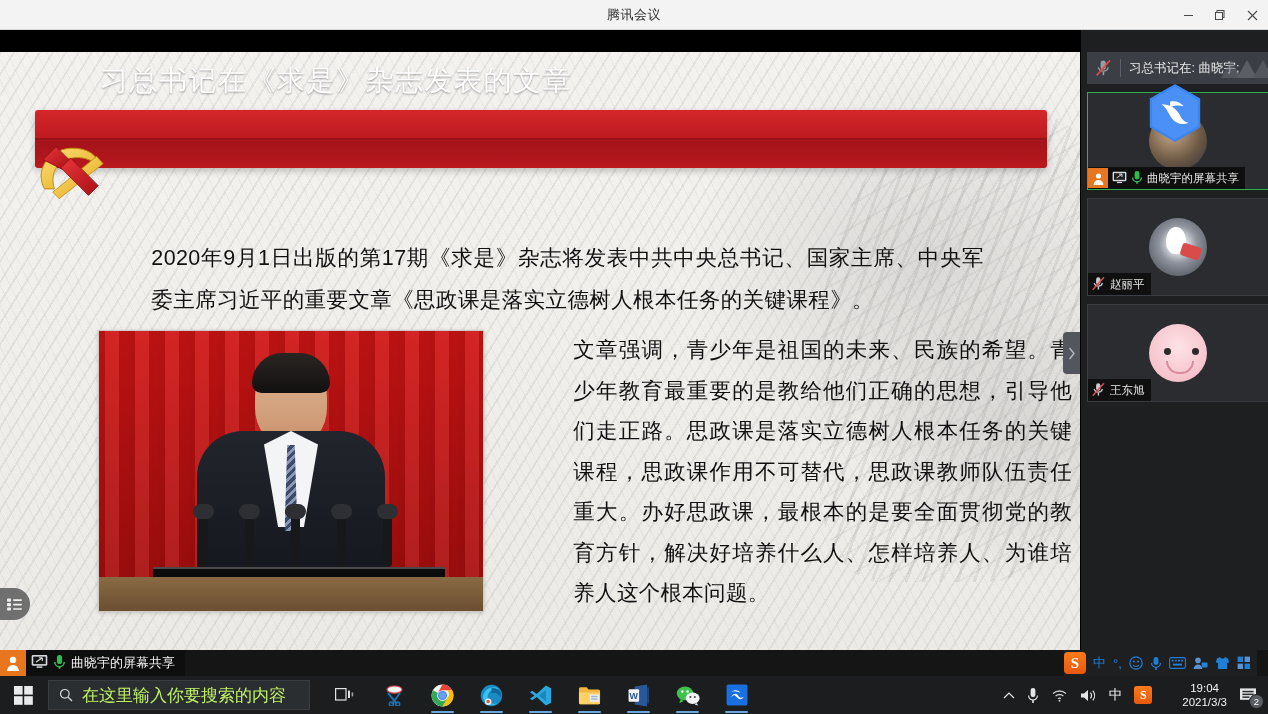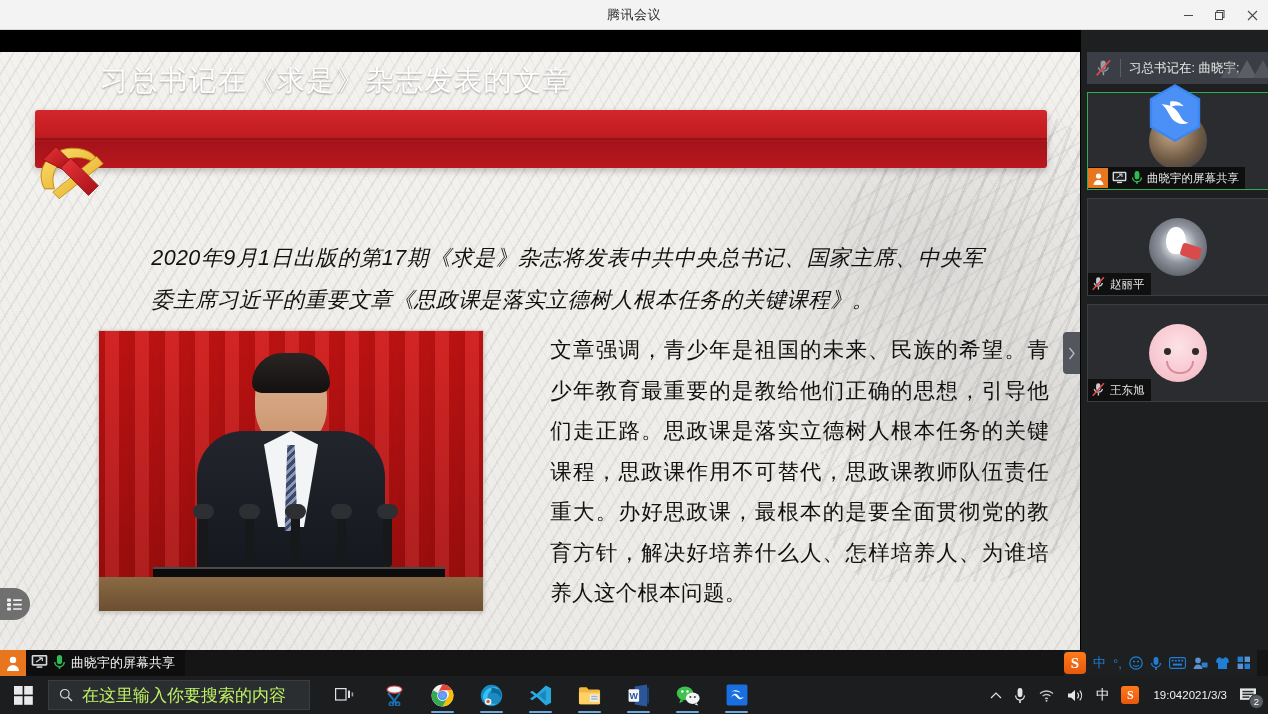--- a/index.html
+++ b/index.html
@@ -87,21 +87,21 @@
   .emblem {
     position: absolute; left: 28px; top: 80px; width: 82px; height: 78px; z-index: 6;
   }
 
   
   .para-top {
     position: absolute; left: 104px; top: 185px; width: 880px;
     font-size: 21.5px; line-height: 42px; color: #111;
     letter-spacing: .4px; text-align: justify;
   }
-  .para-top .ind { padding-left: 2.2em; display: block; font-style: italic; }
+  .para-top .ind { padding-left: 2.2em; display: block; }
   .photo {
     position: absolute; left: 98px; top: 278px; width: 386px; height: 282px;
     border: 1px solid #cfcbc4; background: #b01010; overflow: hidden;
     box-shadow: 0 1px 4px rgba(0,0,0,.18);
   }
   .photo .curtain { position:absolute; inset:0;
     background:
       repeating-linear-gradient(90deg, rgba(0,0,0,.12) 0 6px, rgba(255,255,255,.07) 6px 20px, rgba(0,0,0,.10) 20px 30px),
       linear-gradient(180deg,#d01414,#a30d0d);
   }
@@ -147,21 +147,21 @@
   .photo .mic {
     position:absolute; bottom:44px; width:9px; height:54px; background:#17181a;
     border-radius:4px;
   }
   .photo .mic i {
     position:absolute; left:-6px; top:-9px; width:21px; height:15px;
     background:#2d2f33; border-radius:8px; display:block;
   }
 
   .para-right {
-    position: absolute; left: 503px; top: 278px; width: 546px;
+    position: absolute; left: 526px; top: 278px; width: 546px;
     font-size: 21.5px; line-height: 40.5px; color: #111;
     letter-spacing: .3px; text-align: justify;
   }
   .para-right .ind { padding-left: 2.2em; display: block; }
 
   .slide-menu-btn {
     position: absolute; left: 0; top: 558px; width: 30px; height: 32px;
     background: rgba(90,90,90,.85); border-radius: 0 16px 16px 0;
     display: flex; align-items: center; justify-content: center; z-index: 20;
   }
@@ -299,23 +299,23 @@
   }
   .tray {
     position: absolute; right: 0; top: 0; height: 38px;
     display: flex; align-items: center; gap: 0;
   }
   .tray-item {
     height: 38px; display: flex; align-items: center; justify-content: center;
     padding: 0 6px; color: #e7e7e7; font-size: 13px;
   }
   .clock {
-    height: 38px; display: flex; 
+    height: 38px; display: flex; flex-direction: column;
     align-items: center; justify-content: center;
-    padding: 0 8px; color: #f2f2f2; font-size: 11.5px; line-height: 14px;
+    padding: 0 8px; color: #f2f2f2; font-size: 11.5px; line-height: 14px; margin-left: 16px;
   }
   .notif { position: relative; padding: 0 10px 0 4px; }
   .notif .cnt {
     position: absolute; right: 4px; bottom: 5px;
     width: 15px; height: 15px; border-radius: 50%;
     background: #5a5d61; color: #fff; font-size: 9.5px;
     display: flex; align-items: center; justify-content: center;
     border: 1px solid #1b1d1f;
   }
   .zh-ime { font-size: 13.5px; color: #f0f0f0; }

